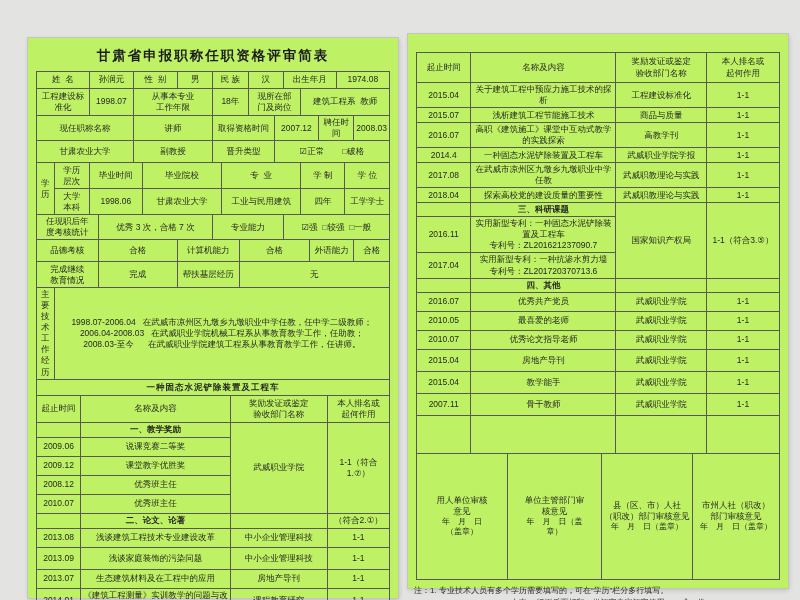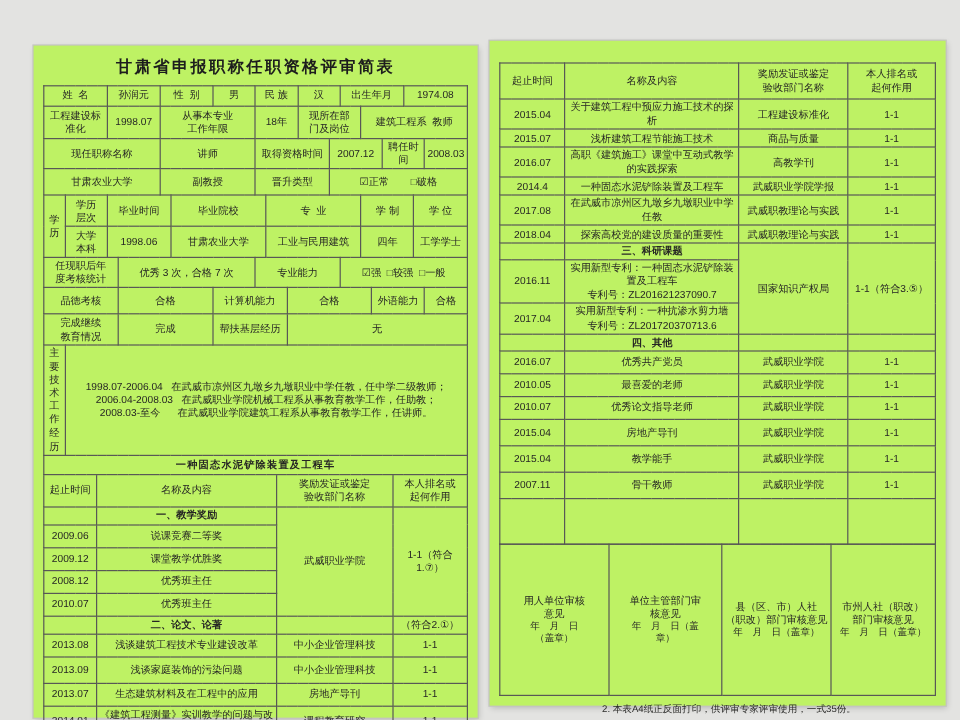--- a/index.html
+++ b/index.html
@@ -355,15 +355,16 @@
           <div class="lbl">市州人社（职改）
 部门审核意见</div>
           <div class="dt">年　月　日（盖章）</div>
         </div>
       </td>
     </tr>
   </tbody>
     </table>
 
   <div class="notes">
+    <div>注：1. 专业技术人员有多个学历需要填写的，可在“学历”栏分多行填写。</div>
     <div class="n2">2. 本表A4纸正反面打印，供评审专家评审使用，一式35份。</div>
   </div>
 </div>
 
 </body></html>

